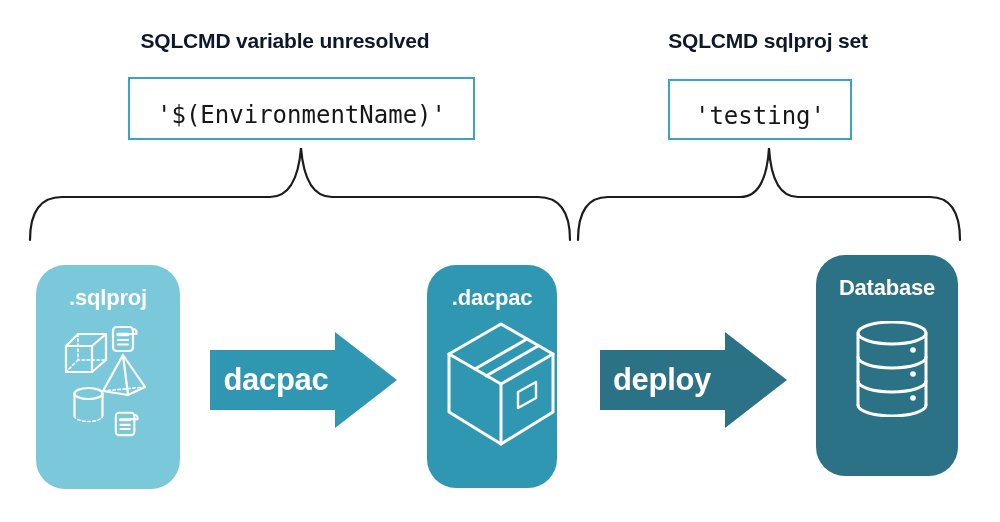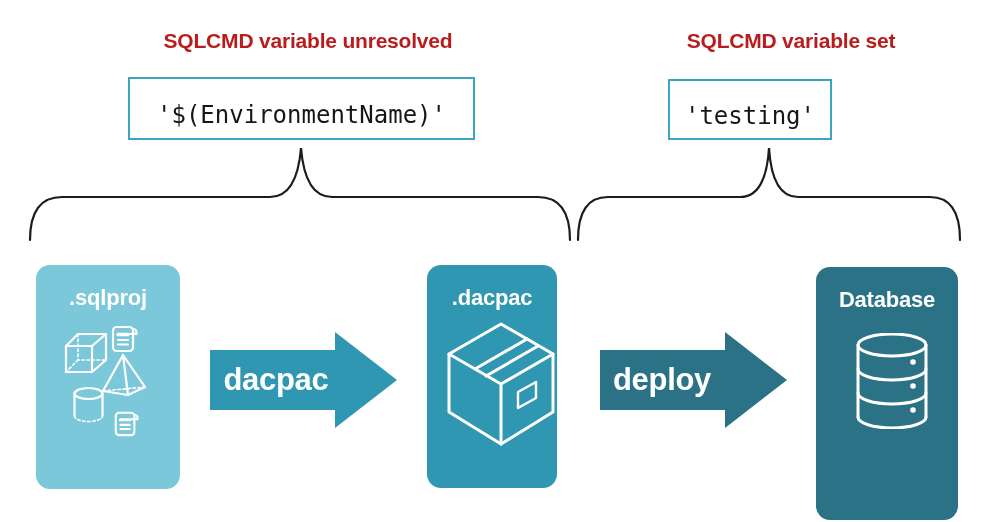--- a/index.html
+++ b/index.html
@@ -2,40 +2,40 @@
 <html><head>
 <meta charset="utf-8">
 <style>
   html,body{margin:0;padding:0;background:#ffffff;}
   .canvas{
     position:relative;width:1000px;height:522px;background:#ffffff;overflow:hidden;
     font-family:"Liberation Sans", sans-serif;
   }
   .heading{
     position:absolute;top:29px;transform:translateX(-50%);
-    font-size:21px;font-weight:700;letter-spacing:-0.2px;color:#b91c1c;white-space:nowrap;margin-left:23px;
+    font-size:21px;font-weight:700;letter-spacing:-0.2px;color:#0f172a;white-space:nowrap;
   }
   #heading-left{left:285px;}
   #heading-right{left:768px;}
   .code-box{
     position:absolute;border:2.5px solid #3ba4c0;background:#ffffff;
     display:flex;align-items:center;justify-content:center;box-sizing:border-box;
   }
   #codebox-left{left:128px;top:77px;width:347px;height:63px;}
-  #codebox-right{left:668px;top:79px;width:164px;height:61px;}
+  #codebox-right{left:668px;top:79px;width:184px;height:61px;}
   .code-text{
     font-family:"DejaVu Sans Mono", monospace;font-size:24px;color:#161616;white-space:pre;margin-top:12px;
   }
   .braces{position:absolute;left:0;top:140px;}
   .node{
-    position:absolute;border-radius:14px;box-sizing:border-box;
+    position:absolute;border-radius:29px;box-sizing:border-box;
   }
   #node-sqlproj{left:36px;top:265px;width:144px;height:224px;background:#7bc8db;}
   #node-dacpac{left:427px;top:265px;width:130px;height:223px;background:#3097b2;}
-  #node-database{left:816px;top:267px;width:142px;height:253px;background:#2c7286;}
+  #node-database{left:816px;top:255px;width:142px;height:221px;background:#2c7286;}
   .node-title{
     position:absolute;top:20px;left:0;right:0;text-align:center;
     color:#ffffff;font-size:22px;font-weight:700;letter-spacing:-0.2px;
   }
   .node-icon{position:absolute;}
   #sql-objects-icon{left:28px;top:55px;}
   #package-icon{left:19px;top:57px;}
   #database-icon{left:39px;top:66px;}
   .arrow-svg{position:absolute;top:332px;}
   #arrow-build-svg{left:210px;}
@@ -47,21 +47,21 @@
   }
   #arrow-build-label{left:212px;}
   #arrow-deploy-label{left:598px;}
 </style>
 </head>
 <body>
 
 <div class="canvas">
 
   <div class="heading" id="heading-left">SQLCMD variable unresolved</div>
-  <div class="heading" id="heading-right">SQLCMD variable set</div>
+  <div class="heading" id="heading-right">SQLCMD sqlproj set</div>
 
   <div class="code-box" id="codebox-left">
     <span class="code-text">'$(EnvironmentName)'</span>
   </div>
   <div class="code-box" id="codebox-right">
     <span class="code-text">'testing'</span>
   </div>
 
   <svg class="braces" width="1000" height="110" viewBox="0 0 1000 110">
     <path d="M 30,100 Q 30,57 62,57 L 270,57 Q 297,57 301,8 Q 305,57 332,57 L 538,57 Q 570,57 570,100" fill="none" stroke="#1c1c1c" stroke-width="2.2" stroke-linecap="round"></path>

